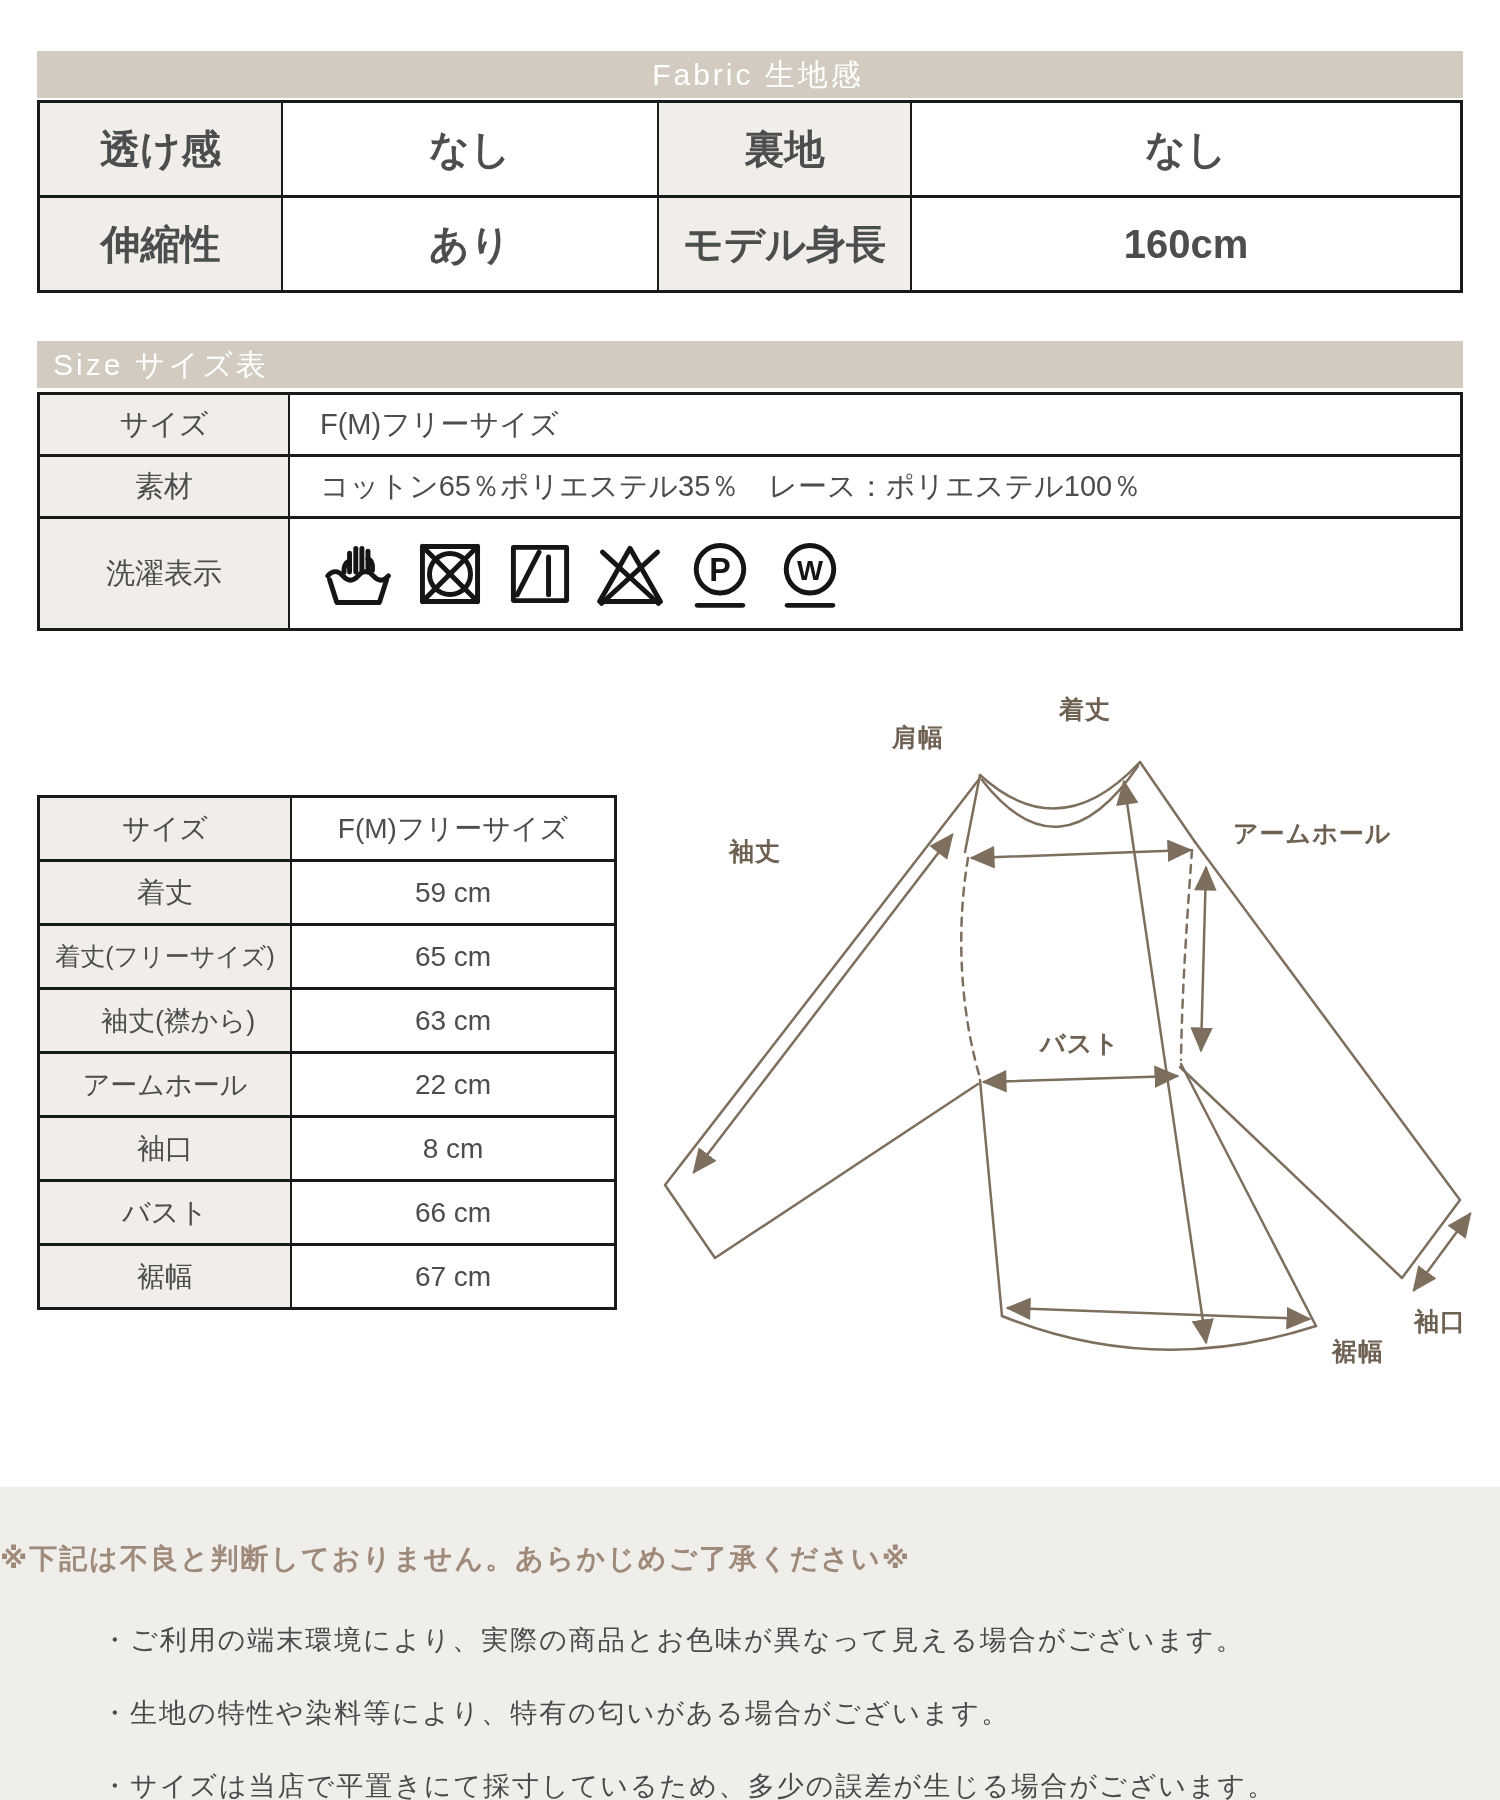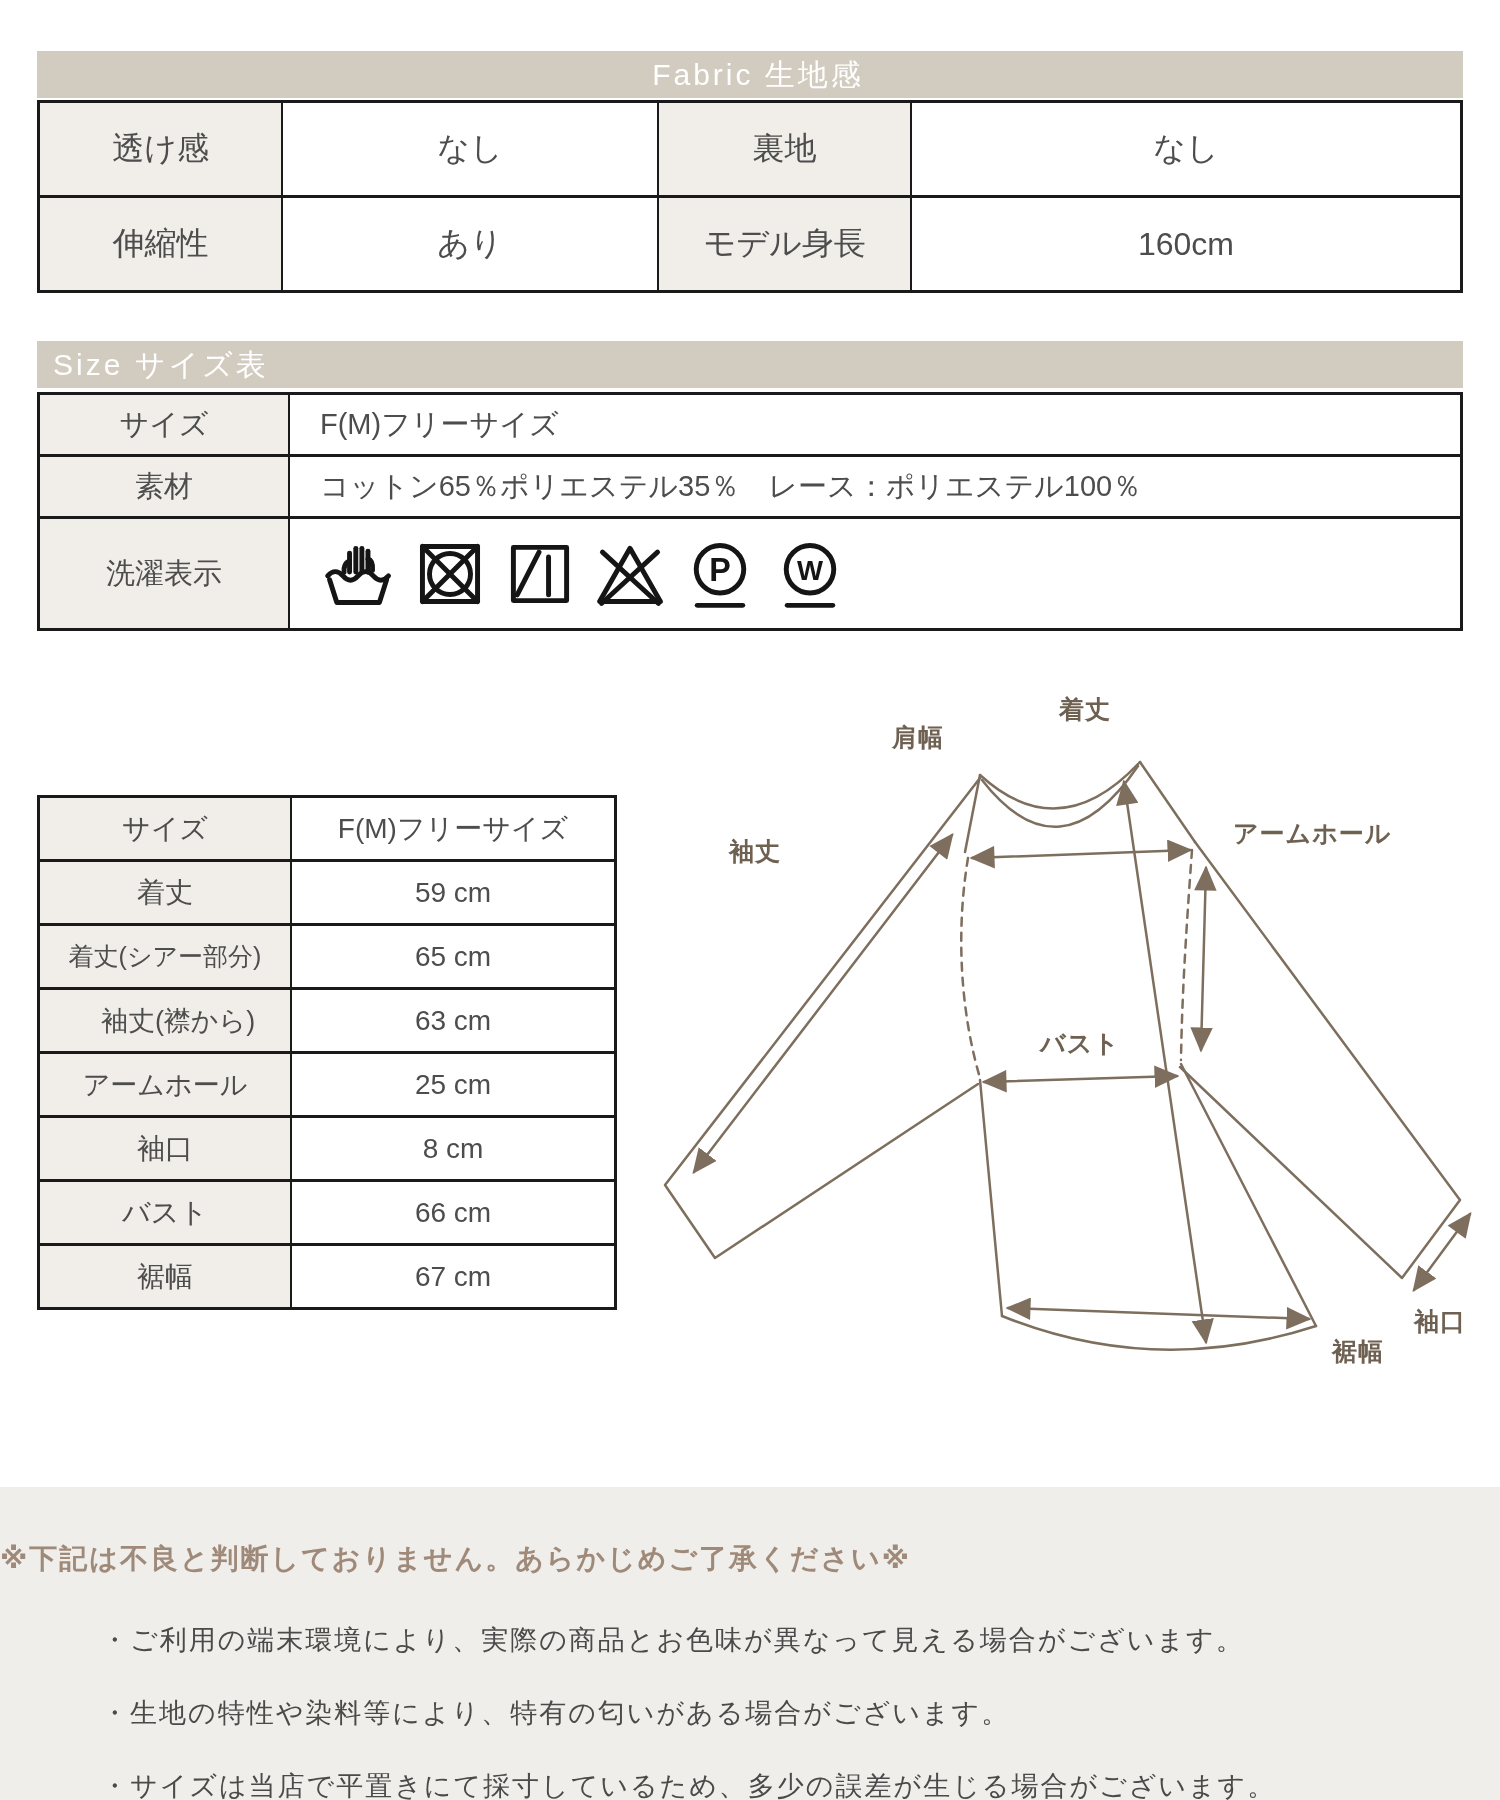--- a/index.html
+++ b/index.html
@@ -14,21 +14,21 @@
     background:#d2cbc0;color:#ffffff;font-size:30px;line-height:47px;
     padding-left:16px;letter-spacing:3px;
   }
   table.tbl{position:absolute;border-collapse:collapse;table-layout:fixed;border:3px solid #1a1a1a;}
   .tbl td{
     border:2px solid #1a1a1a;border-top-width:3px;border-bottom-width:3px;
     text-align:center;color:#4d4d4d;padding:0;overflow:hidden;white-space:nowrap;
   }
   .lab{background:#f1eeea;}
   .val{background:#ffffff;}
-  .fabric td{font-size:32px;}
+  .fabric td{font-size:40px;font-weight:bold;}
   .info td{font-size:29px;}
   .info .val{text-align:left;padding-left:30px;}
   .meas td.lab{font-size:25px;}
   .meas td.val{font-size:28px;}
   .care-icons{display:flex;align-items:center;gap:14px;padding-left:2px;}
   .care{width:76px;height:76px;flex:0 0 auto;}
   .care .ln{stroke:#151515;stroke-width:2.6;fill:none;stroke-linecap:round;stroke-linejoin:round;}
   .care text{fill:#151515;stroke:none;font-weight:600;}
   .diagram text{font-size:25px;font-weight:700;fill:#6f6152;letter-spacing:1px;}
   .notes{
@@ -139,30 +139,30 @@
   <tbody>
       <tr style="height:64px;">
     <td class="lab" style="width:250px;font-size:28px;">サイズ</td>
     <td class="val">F(M)フリーサイズ</td>
   </tr>
   <tr style="height:64px;">
     <td class="lab" style="font-size:28px;">着丈</td>
     <td class="val">59 cm</td>
   </tr>
   <tr style="height:64px;">
-    <td class="lab">着丈(シアー部分)</td>
+    <td class="lab">着丈(フリーサイズ)</td>
     <td class="val">65 cm</td>
   </tr>
   <tr style="height:64px;">
     <td class="lab" style="font-size:27px;padding-left:26px;">袖丈(襟から)</td>
     <td class="val">63 cm</td>
   </tr>
   <tr style="height:64px;">
     <td class="lab" style="font-size:27px;">アームホール</td>
-    <td class="val">25 cm</td>
+    <td class="val">22 cm</td>
   </tr>
   <tr style="height:64px;">
     <td class="lab" style="font-size:28px;">袖口</td>
     <td class="val">8 cm</td>
   </tr>
   <tr style="height:64px;">
     <td class="lab" style="font-size:28px;">バスト</td>
     <td class="val">66 cm</td>
   </tr>
   <tr style="height:64px;">

